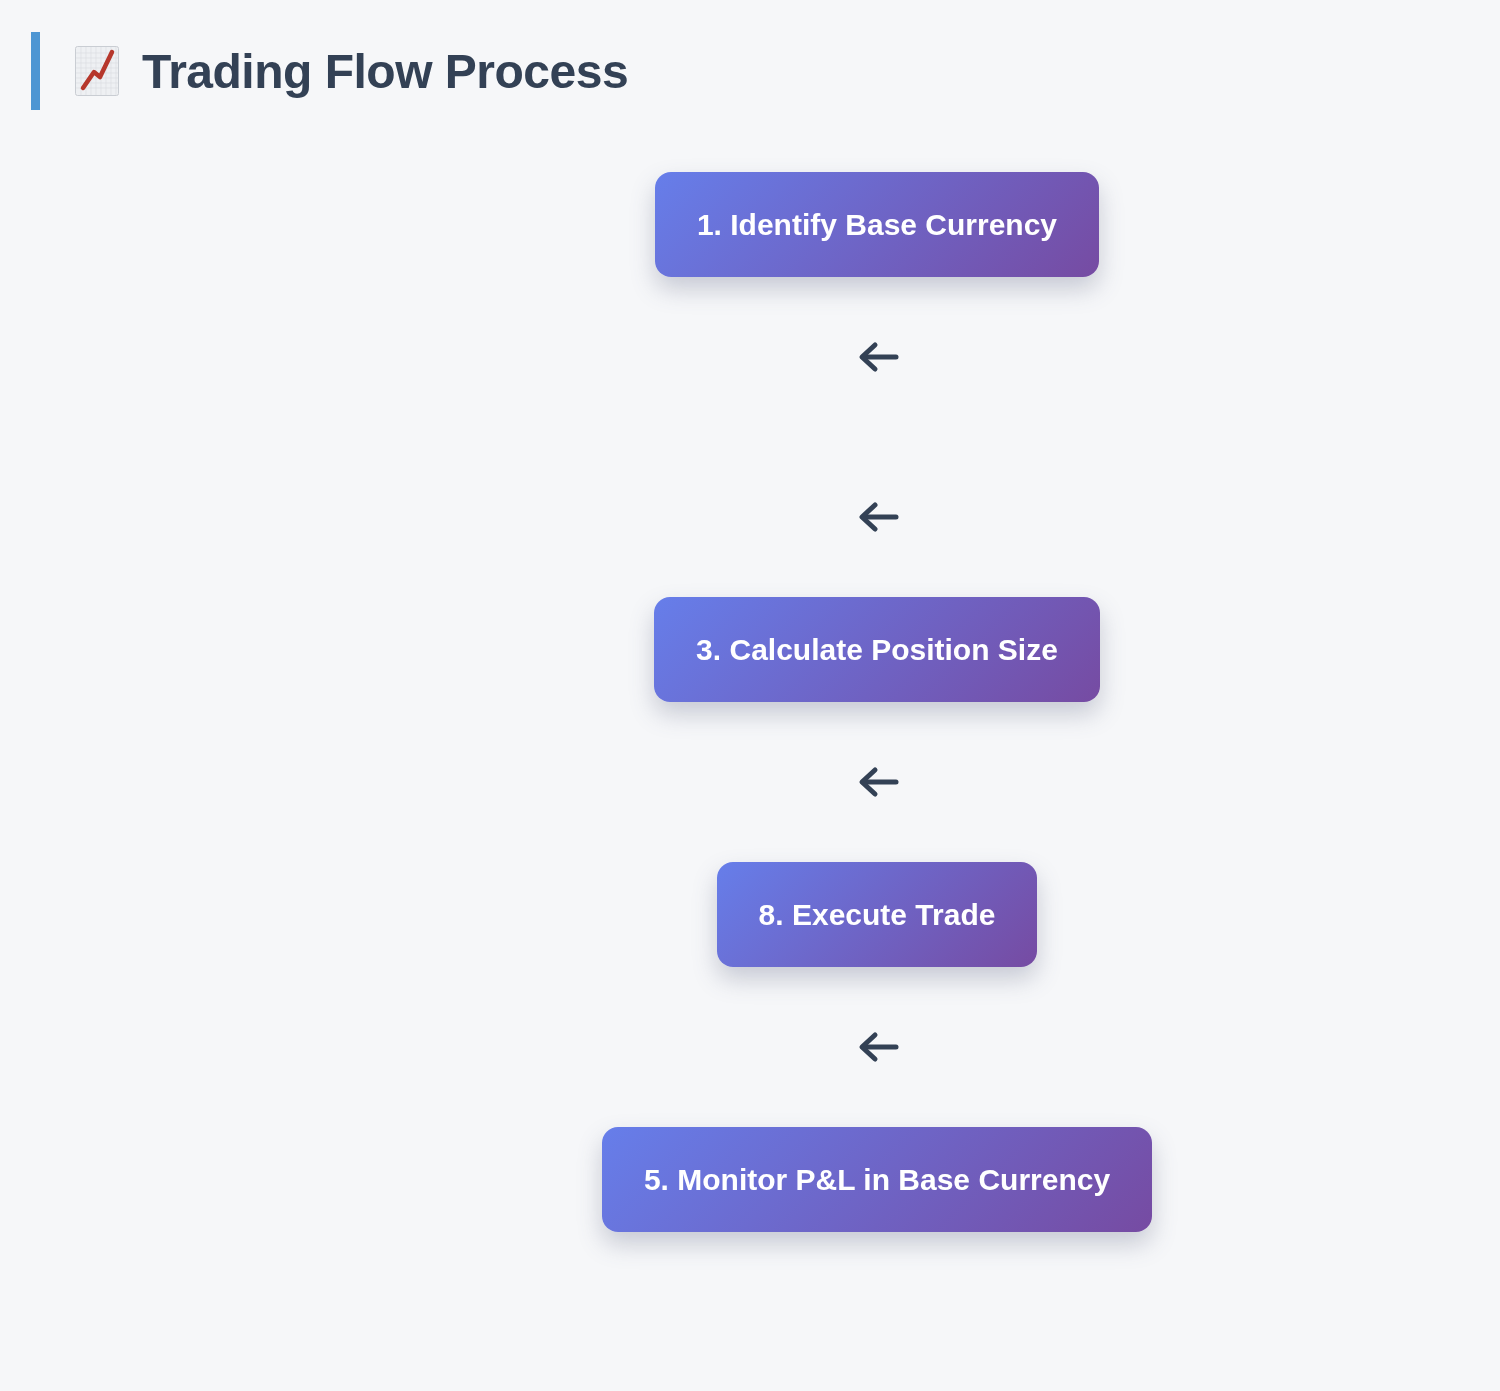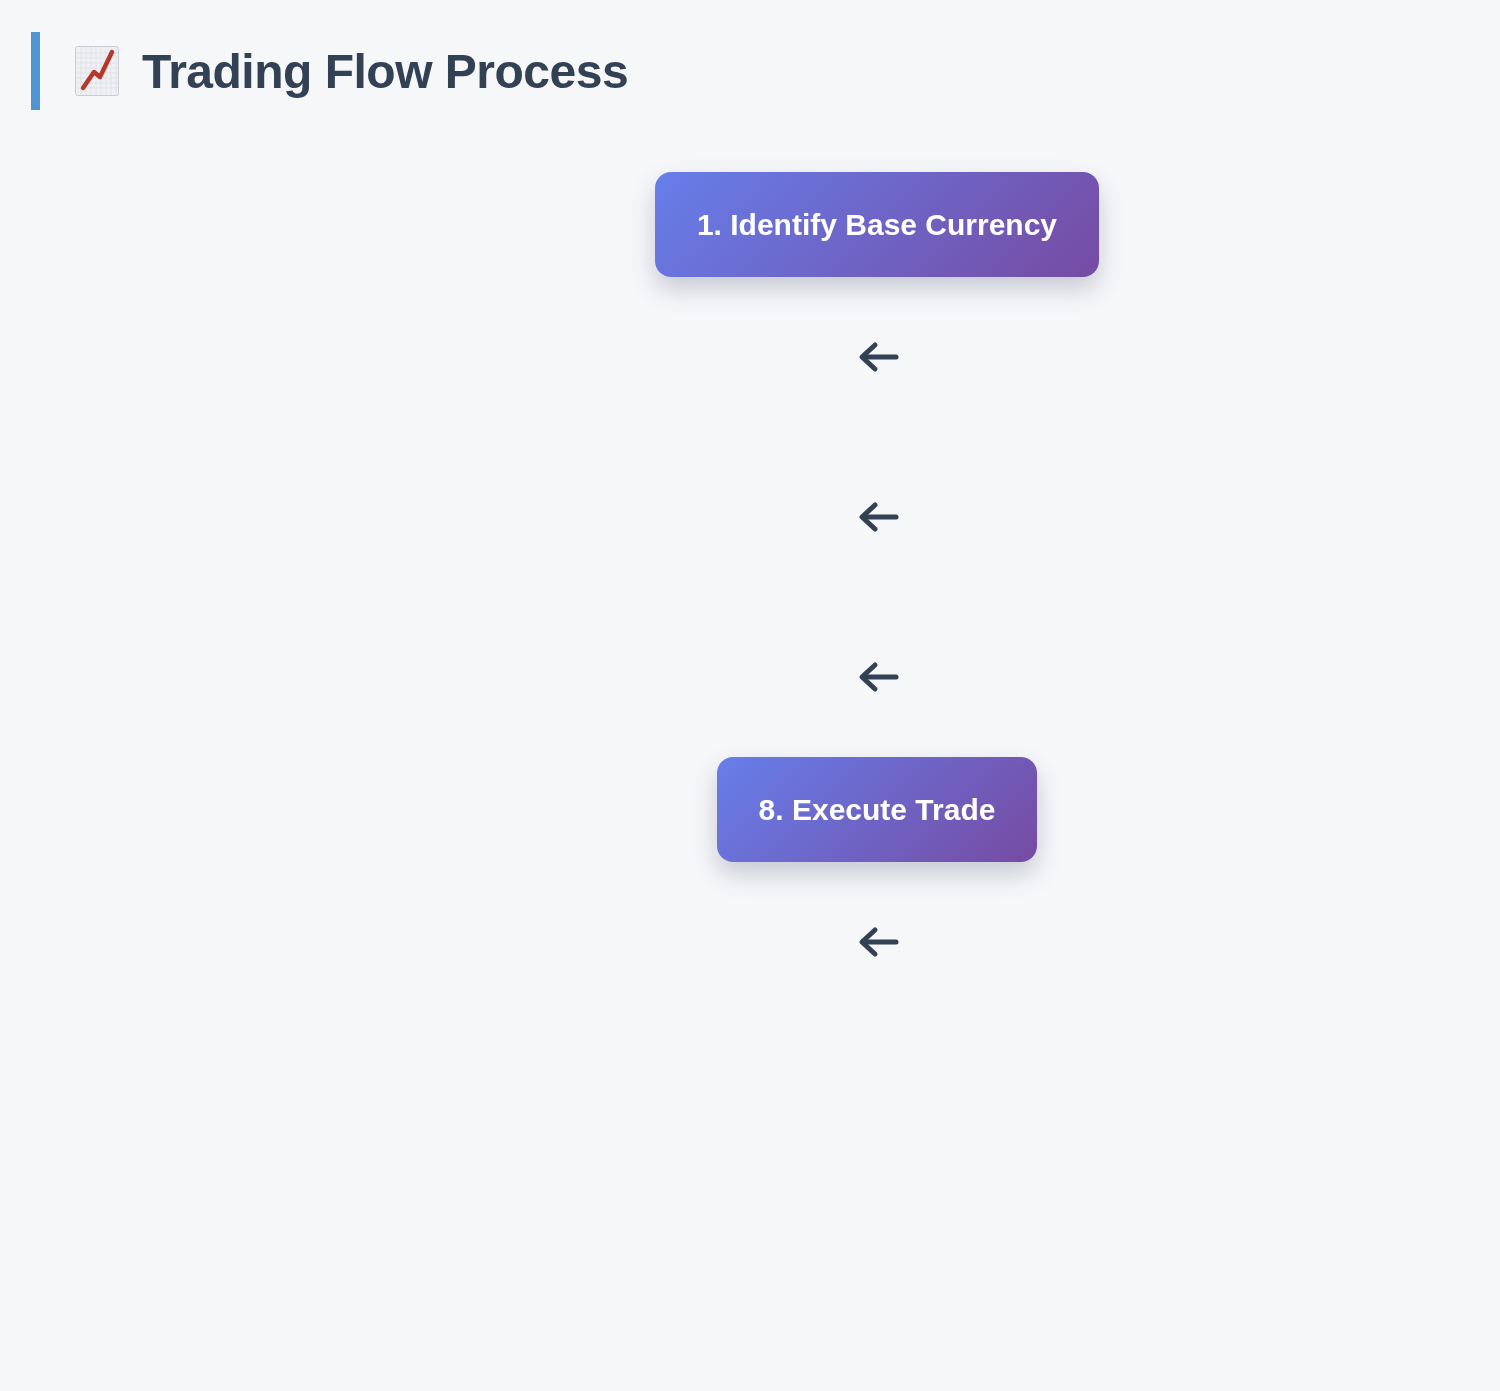--- a/index.html
+++ b/index.html
@@ -113,20 +113,21 @@
 
   <div class="arrow-row">
     <svg width="46" height="38" viewBox="0 0 46 38">
       <g fill="none" stroke="#334155" stroke-width="5" stroke-linecap="round" stroke-linejoin="round">
         <line x1="42" y1="19" x2="9" y2="19"></line>
         <polyline points="21,7 8,19 21,31"></polyline>
       </g>
     </svg>
   </div>
 
+  <div class="flow-box">3. Calculate Position Size</div>
 
   <div class="arrow-row">
     <svg width="46" height="38" viewBox="0 0 46 38">
       <g fill="none" stroke="#334155" stroke-width="5" stroke-linecap="round" stroke-linejoin="round">
         <line x1="42" y1="19" x2="9" y2="19"></line>
         <polyline points="21,7 8,19 21,31"></polyline>
       </g>
     </svg>
   </div>
 
@@ -134,13 +135,14 @@
 
   <div class="arrow-row">
     <svg width="46" height="38" viewBox="0 0 46 38">
       <g fill="none" stroke="#334155" stroke-width="5" stroke-linecap="round" stroke-linejoin="round">
         <line x1="42" y1="19" x2="9" y2="19"></line>
         <polyline points="21,7 8,19 21,31"></polyline>
       </g>
     </svg>
   </div>
 
+  <div class="flow-box">5. Monitor P&amp;L in Base Currency</div>
 </div>
 
 </body></html>

